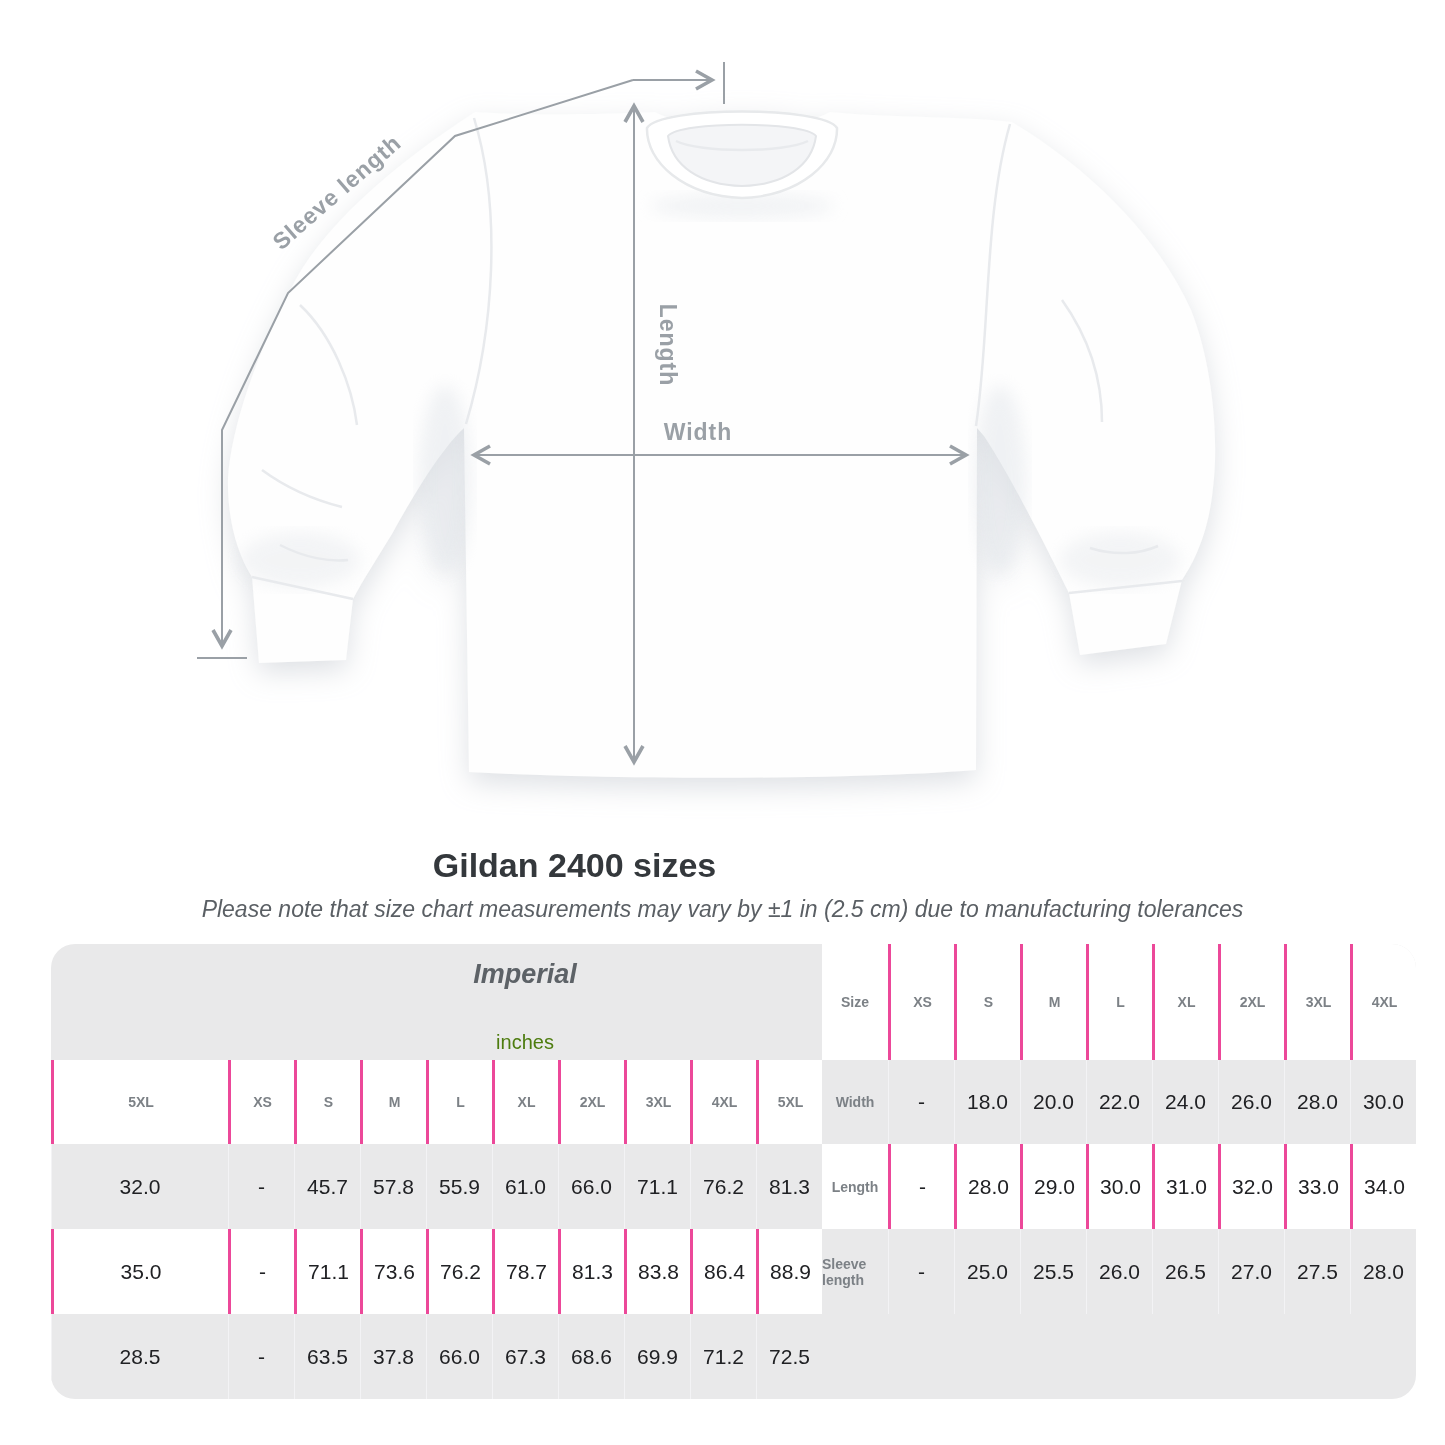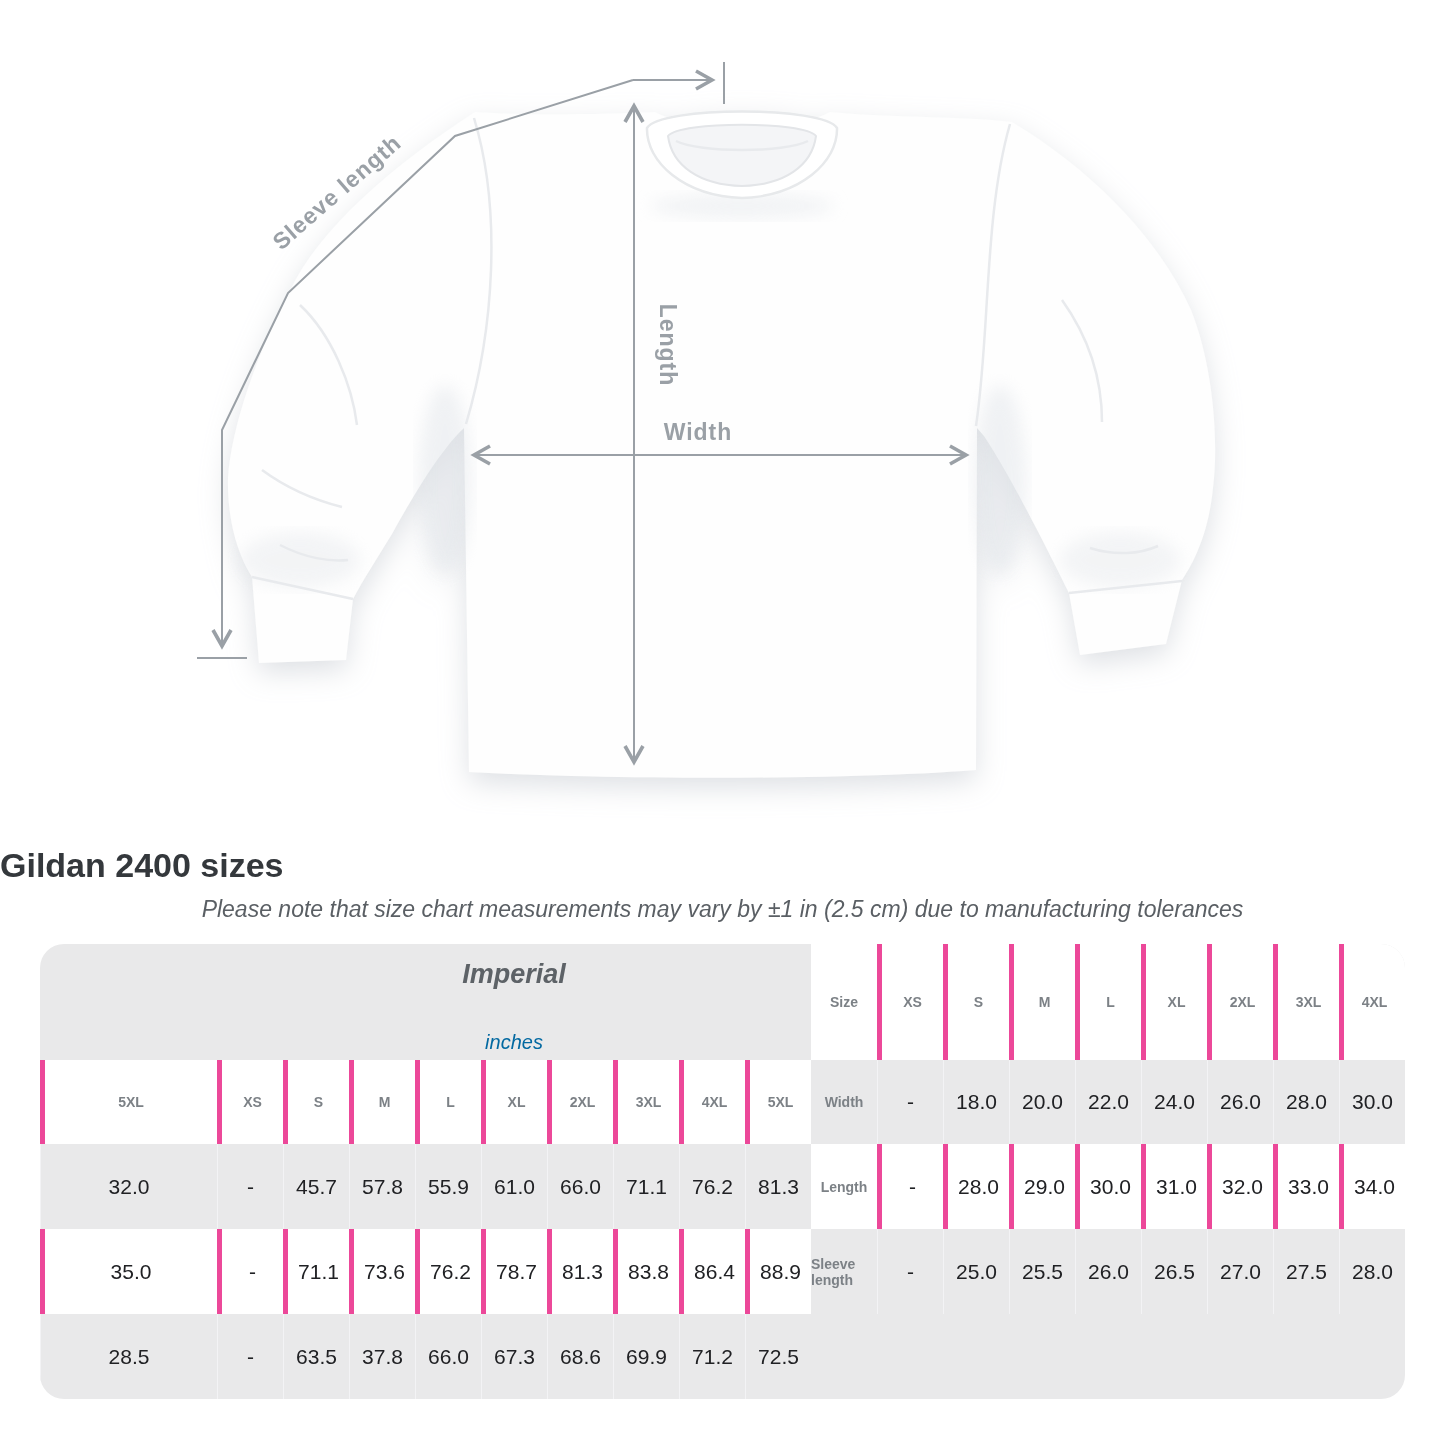--- a/index.html
+++ b/index.html
@@ -12,48 +12,48 @@
   .diagram-wrap{position:absolute;left:0;top:0;width:1445px;height:820px;}
   .diagram-wrap svg{display:block;}
   .measure{stroke:#9aa0a6;stroke-width:2;fill:none;}
   .measure-label{
     font-family:"Liberation Sans",sans-serif;
     font-weight:700;font-size:23px;fill:#9aa0a6;letter-spacing:1px;
   }
   .shirt-line{stroke:#e8eaed;stroke-width:2.5;fill:none;}
   
   .page-title{
-    position:absolute;left:0;top:846px;width:1149px;text-align:left;
+    position:absolute;left:0;top:846px;width:1149px;text-align:center;
     font-size:34px;font-weight:700;color:#34383c;
   }
   .page-subtitle{
     position:absolute;left:0;top:896px;width:1445px;text-align:center;
     font-size:23px;font-style:italic;color:#5a5f64;
   }
   
   .table-card{
-    position:absolute;left:40px;top:944px;width:1365px;height:455px;
+    position:absolute;left:51px;top:944px;width:1365px;height:455px;
     background:#e9e9ea;border-radius:24px;overflow:hidden;
   }
   .grid{
     display:grid;width:1365px;height:455px;
     grid-template-columns:177px repeat(18,1fr);
     grid-template-rows:116px 84px 85px 85px 85px;
   }
   .cell{display:flex;align-items:center;justify-content:center;min-width:0;}
   .white{background:#ffffff;}
   .gray{background:transparent;}
-  .white.div{border-left:5px solid #ec4899;}
+  .white.div{border-left:3px solid #ec4899;}
   .gray.div{border-left:1px solid #f3f3f5;}
   .hdr{font-weight:700;font-size:14px;color:#7c8186;}
   .val{font-size:21px;color:#202124;}
   .band{background:transparent;}
   .unit{flex-direction:column;gap:5px;padding-top:8px;}
   .uname{font-style:italic;font-weight:700;font-size:27px;color:#5d6267;}
-  .usub{font-style:italic;font-size:20px;color:#0369a1;margin-top:36px;}
+  .usub{font-size:20px;color:#4d7c0f;margin-top:36px;}
 </style>
 </head>
 <body>
 
 <div class="diagram-wrap">
   <svg viewBox="0 0 1445 820" width="1445" height="820">
     <defs>
       <marker id="ah" markerWidth="18" markerHeight="14" refX="11" refY="6" orient="auto-start-reverse">
         <path d="M3,1.5 L11,6 L3,10.5" fill="none" stroke="#9aa0a6" stroke-width="1.8"></path>
       </marker>

